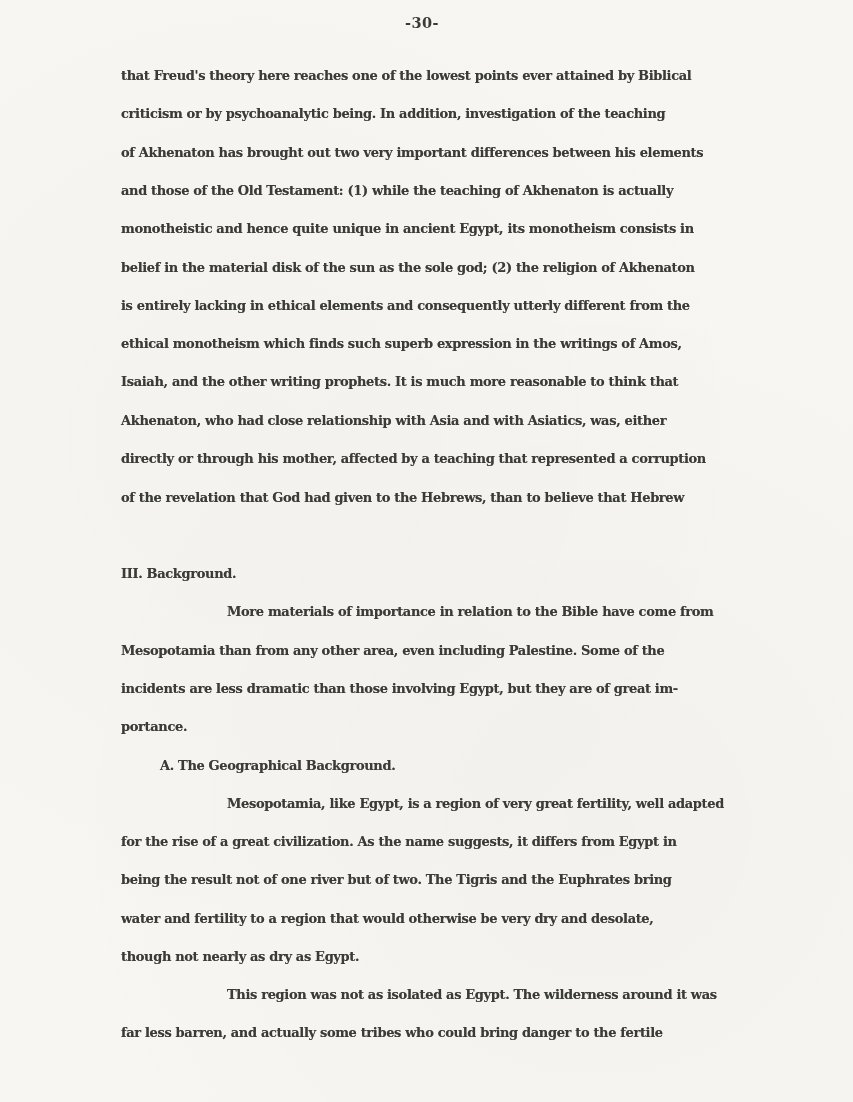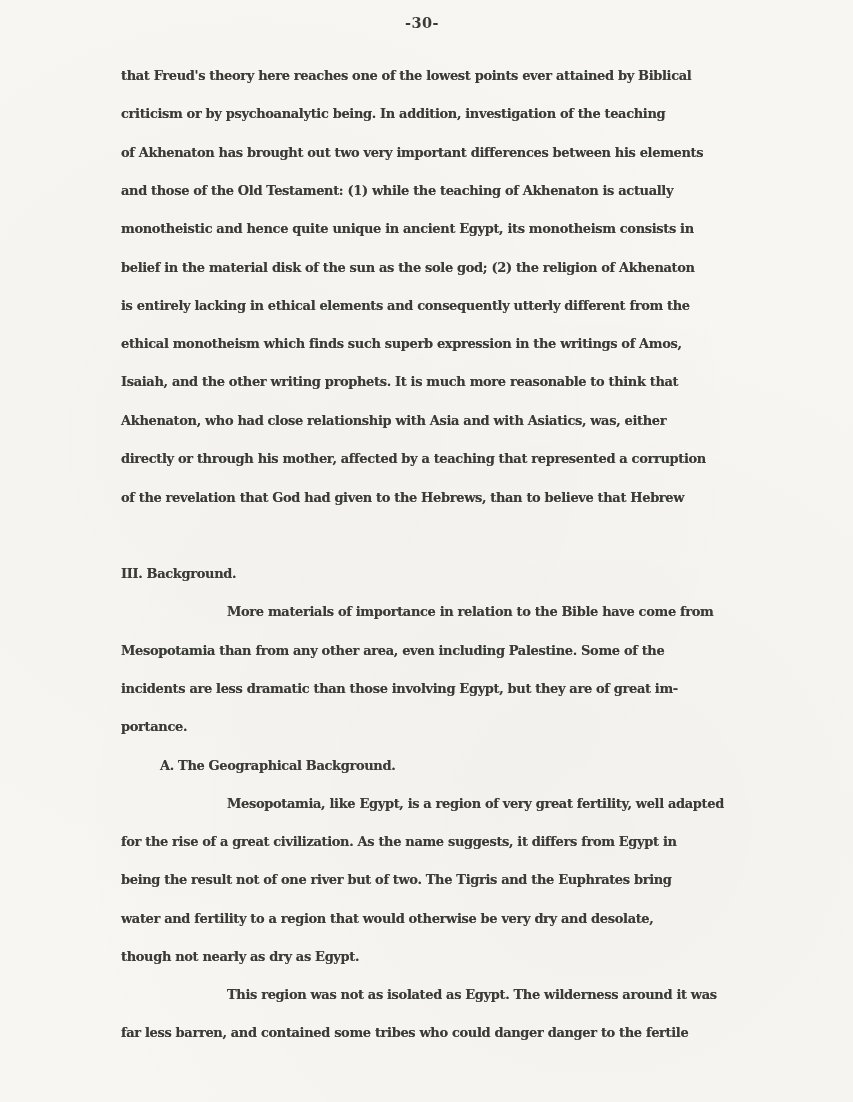--- a/index.html
+++ b/index.html
@@ -53,14 +53,14 @@
   <div class="line" style="top:643px">Mesopotamia than from any other area, even including Palestine.  Some of the</div>
   <div class="line" style="top:681px">incidents are less dramatic than those involving Egypt, but they are of great im-</div>
   <div class="line" style="top:719px">portance.</div>
   <div class="line subhead" style="top:758px">A. The Geographical Background.</div>
   <div class="line indent" style="top:796px">Mesopotamia, like Egypt, is a region of very great fertility, well adapted</div>
   <div class="line" style="top:834px">for the rise of a great civilization.  As the name suggests, it differs from Egypt in</div>
   <div class="line" style="top:872px">being the result not of one river but of two.  The Tigris and the Euphrates bring</div>
   <div class="line" style="top:949px">though not nearly as dry as Egypt.</div>
   <div class="line" style="top:911px">water and fertility to a region that would otherwise be very dry and desolate,</div>
   <div class="line indent" style="top:987px">This region was not as isolated as Egypt.  The wilderness around it was</div>
-  <div class="line" style="top:1025px">far less barren, and contained some tribes who could danger danger to the fertile</div>
+  <div class="line" style="top:1025px">far less barren, and actually some tribes who could bring danger to the fertile</div>
 </div>
 
 </body></html>

